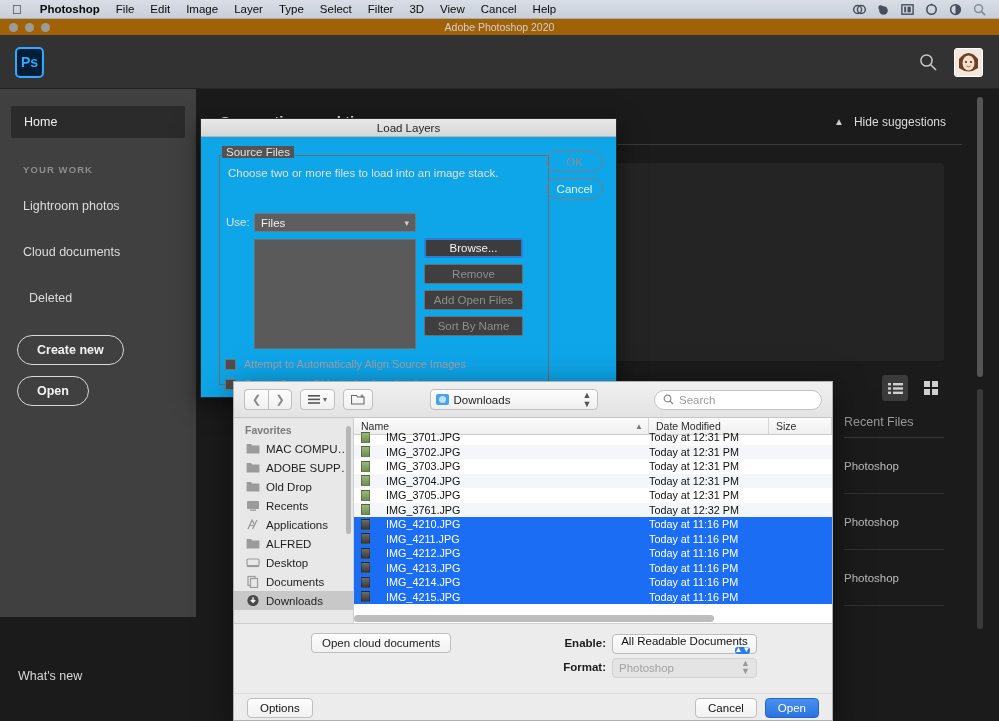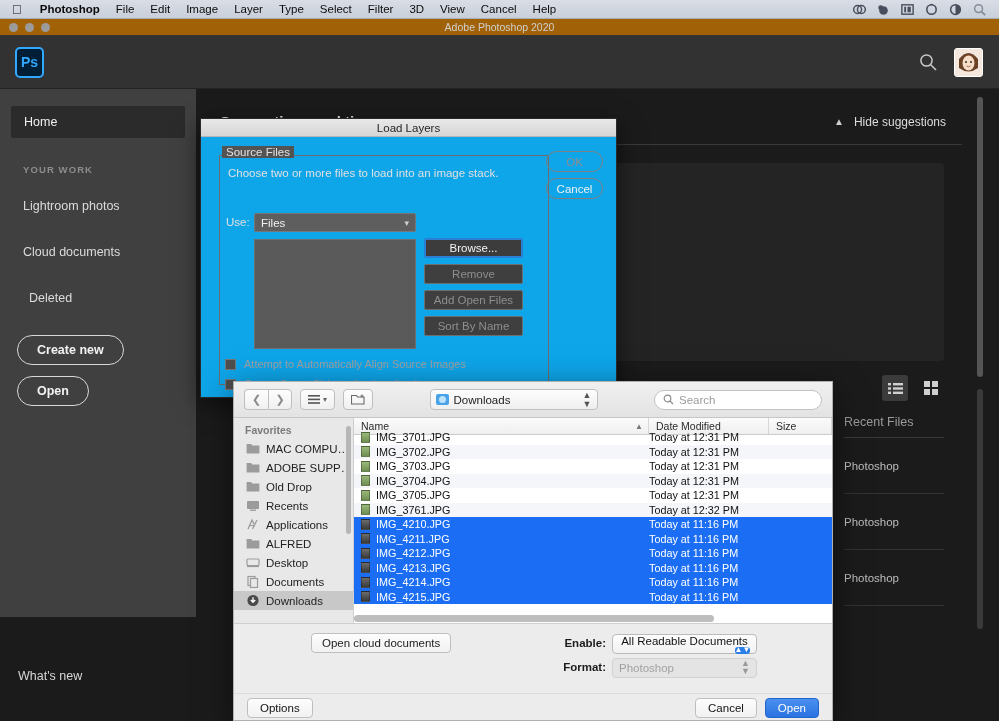--- a/index.html
+++ b/index.html
@@ -230,21 +230,21 @@
     border-bottom: 1px solid #ccc; font-size: 10.5px; color: #2b2b2b;
   }
   .fd-cols .c { display: flex; align-items: center; padding-left: 7px; border-right: 1px solid #d6d6d6; }
   .c-name { width: 295px; }
   .c-date { width: 120px; }
   .c-size { flex: 1; }
   .sortarrow { margin-left: auto; margin-right: 5px; font-size: 8px; color: #777; }
   .frow { height: 14.5px; display: flex; align-items: center; font-size: 10.8px; color: #111; }
   .frow.alt { background: #f4f6f9; }
   .frow.sel { background: #1b6ef3; color: #fff; }
-  .frow .fname { width: 295px; display: flex; align-items: center; gap: 6px; padding-left: 7px; }
+  .frow .fname { width: 295px; display: flex; align-items: center; gap: 16px; padding-left: 7px; }
   .frow .fdate { width: 120px; }
   .thumb { width: 9px; height: 11px; flex: none; border: 1px solid rgba(0,0,0,.3); }
   .thumb.green { background: linear-gradient(#9ab87a,#6f8f52); }
   .thumb.dark { background: linear-gradient(#6c6c6c,#3a3a3a); }
   .hscroll { position: absolute; left: 0; bottom: 1px; width: 100%; height: 7px; }
   .hscroll i { display: block; height: 7px; width: 360px; background: #bdbdbd; border-radius: 4px; }
 
   .fd-opts { height: 70px; background: #ececec; border-top: 1px solid #cfcfcf; position: relative; }
   .cloud-btn {
     position: absolute; left: 77px; top: 9px; height: 20px; padding: 0 10px;

